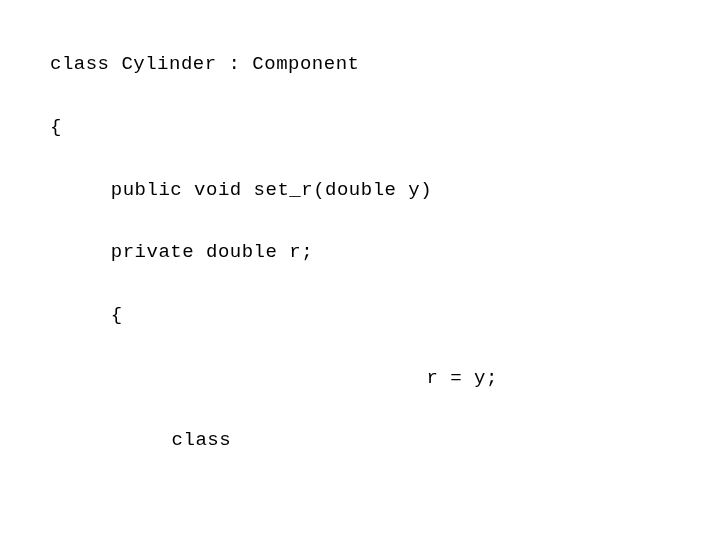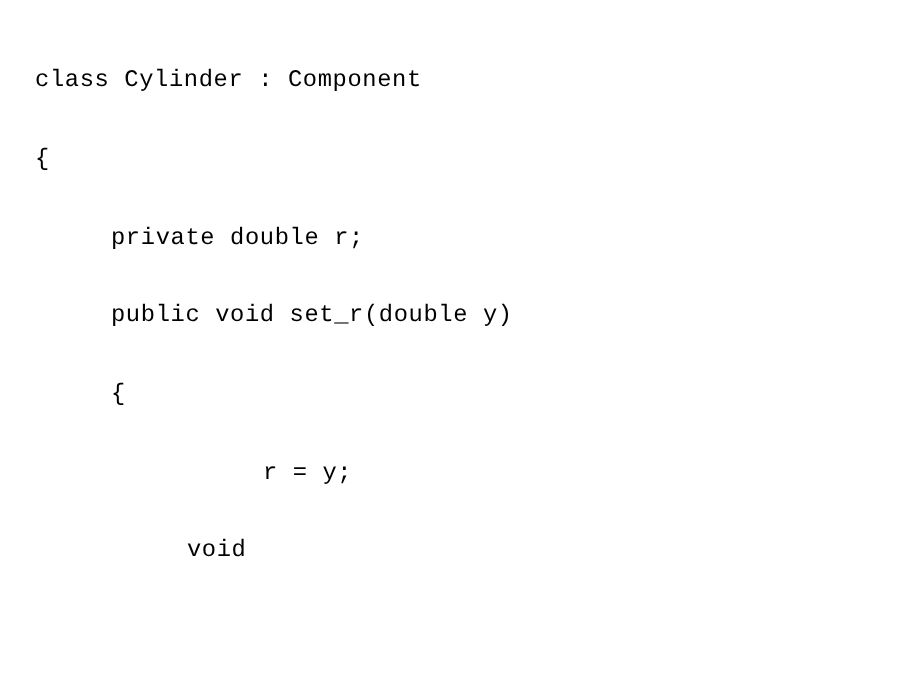--- a/index.html
+++ b/index.html
@@ -16,36 +16,37 @@
       line-height: 1.65;
       color: #000000;
       padding: 18px 28px;
       letter-spacing: 0.5px;
     }
     .code-block {
       white-space: pre;
     }
     .line {
       display: block;
+      margin-left: 22px;
     }
     .indent-1 { padding-left: 3.2em; }
     .indent-2 { padding-left: 6.4em; }
-    .indent-3 { padding-left: 9.6em; }
+    .indent-3 { padding-left: 9.6em; text-align: center; }
   </style>
 </head>
 <body>
 
 <div class="code-block">
 <span class="line">class Cylinder : Component</span>
 <span class="line">{</span>
+<span class="line indent-1">public void set_r(double y)</span>
 <span class="line indent-1">private double r;</span>
-<span class="line indent-1">public void set_r(double y)</span>
 <span class="line indent-1">{</span>
 <span class="line indent-3">r = y;</span>
-<span class="line indent-2">void</span>
+<span class="line indent-2">class</span>
 
 
 
 
 
 
 
 </div>
 
 </body></html>

